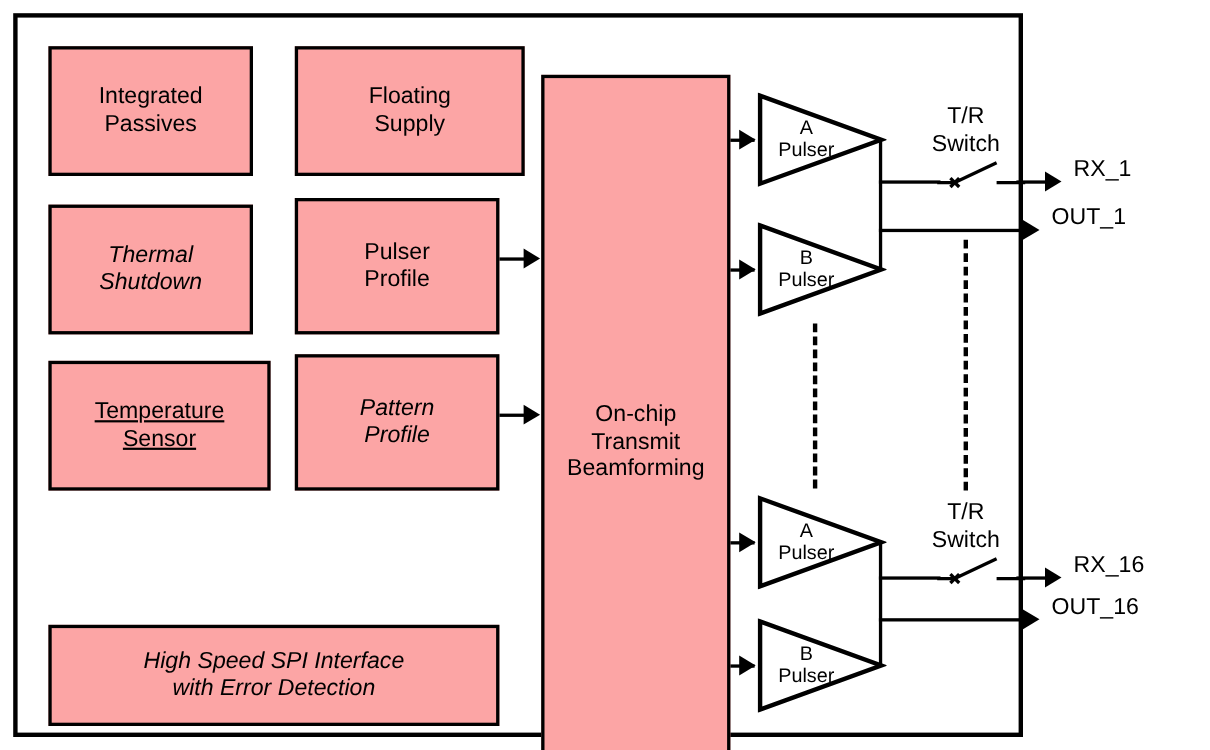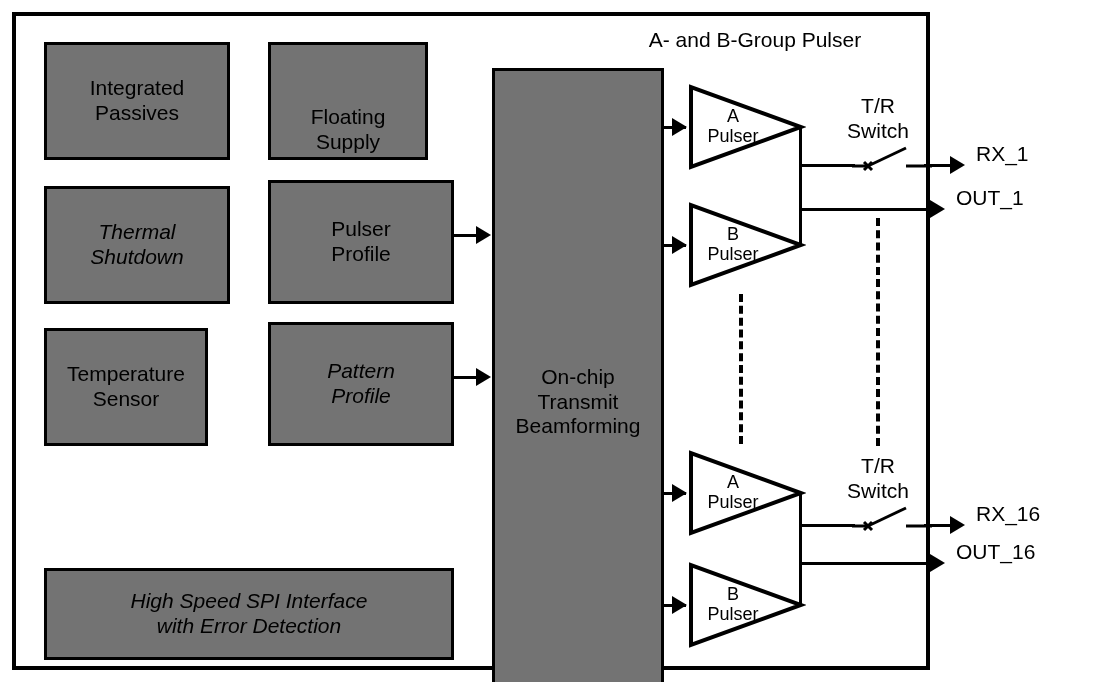--- a/index.html
+++ b/index.html
@@ -27,21 +27,21 @@
     width: 918px;
     height: 658px;
     border: 4px solid #000;
     box-sizing: border-box;
   }
 
   
   .block {
     border: 3px solid #000;
     box-sizing: border-box;
-    background: #737373;
+    background: #fca5a5;
     display: flex;
     align-items: center;
     justify-content: center;
     text-align: center;
     font-size: 21px;
     line-height: 1.18;
     padding: 2px;
   }
   .block .txt { display: block; white-space: pre-line; }
 
@@ -105,36 +105,36 @@
 
 <div id="stage">
 
   <div class="abs chip-outline"></div>
 
   <div class="abs block" style="left:44px; top:42px; width:186px; height:118px;">
     <span class="txt">Integrated
 Passives</span>
   </div>
 
-  <div class="abs block" style="left:268px; top:42px; width:160px; height:118px;align-items:flex-end;">
+  <div class="abs block" style="left:268px; top:42px; width:209px; height:118px;">
     <span class="txt">Floating
 Supply</span>
   </div>
 
   <div class="abs block" style="left:44px; top:186px; width:186px; height:118px;font-style:italic;">
     <span class="txt">Thermal
 Shutdown</span>
   </div>
 
   <div class="abs block" style="left:268px; top:180px; width:186px; height:124px;">
     <span class="txt">Pulser
 Profile</span>
   </div>
 
-  <div class="abs block" style="left:44px; top:328px; width:164px; height:118px;">
+  <div class="abs block" style="left:44px; top:328px; width:202px; height:118px;text-decoration:underline;">
     <span class="txt">Temperature
 Sensor</span>
   </div>
 
   <div class="abs block" style="left:268px; top:322px; width:186px; height:124px;font-style:italic;">
     <span class="txt">Pattern
 Profile</span>
   </div>
 
 
@@ -148,21 +148,20 @@
 Transmit
 Beamforming</span>
   </div>
 
   <div class="abs hline" style="left:454px; top:234px; width:24px;"></div>
   <div class="abs arrow-r" style="left:476px; top:226px;"></div>
 
   <div class="abs hline" style="left:454px; top:376px; width:24px;"></div>
   <div class="abs arrow-r" style="left:476px; top:368px;"></div>
 
-  <div class="abs label" style="left:640px; top:28px; width:230px;">A- and B-Group Pulser</div>
 
   <div class="abs hline" style="left:664px; top:126px; width:22px;"></div>
   <div class="abs arrow-r" style="left:672px; top:118px;"></div>
 
   <div class="abs pulser" style="left:688px; top:84px;">
     <svg width="118" height="86" viewBox="0 0 118 86">
       <polygon points="3,3 3,83 113,43" fill="#fff" stroke="#000" stroke-width="4" stroke-linejoin="miter"></polygon>
     </svg>
     <span class="plabel">A
 Pulser</span>

